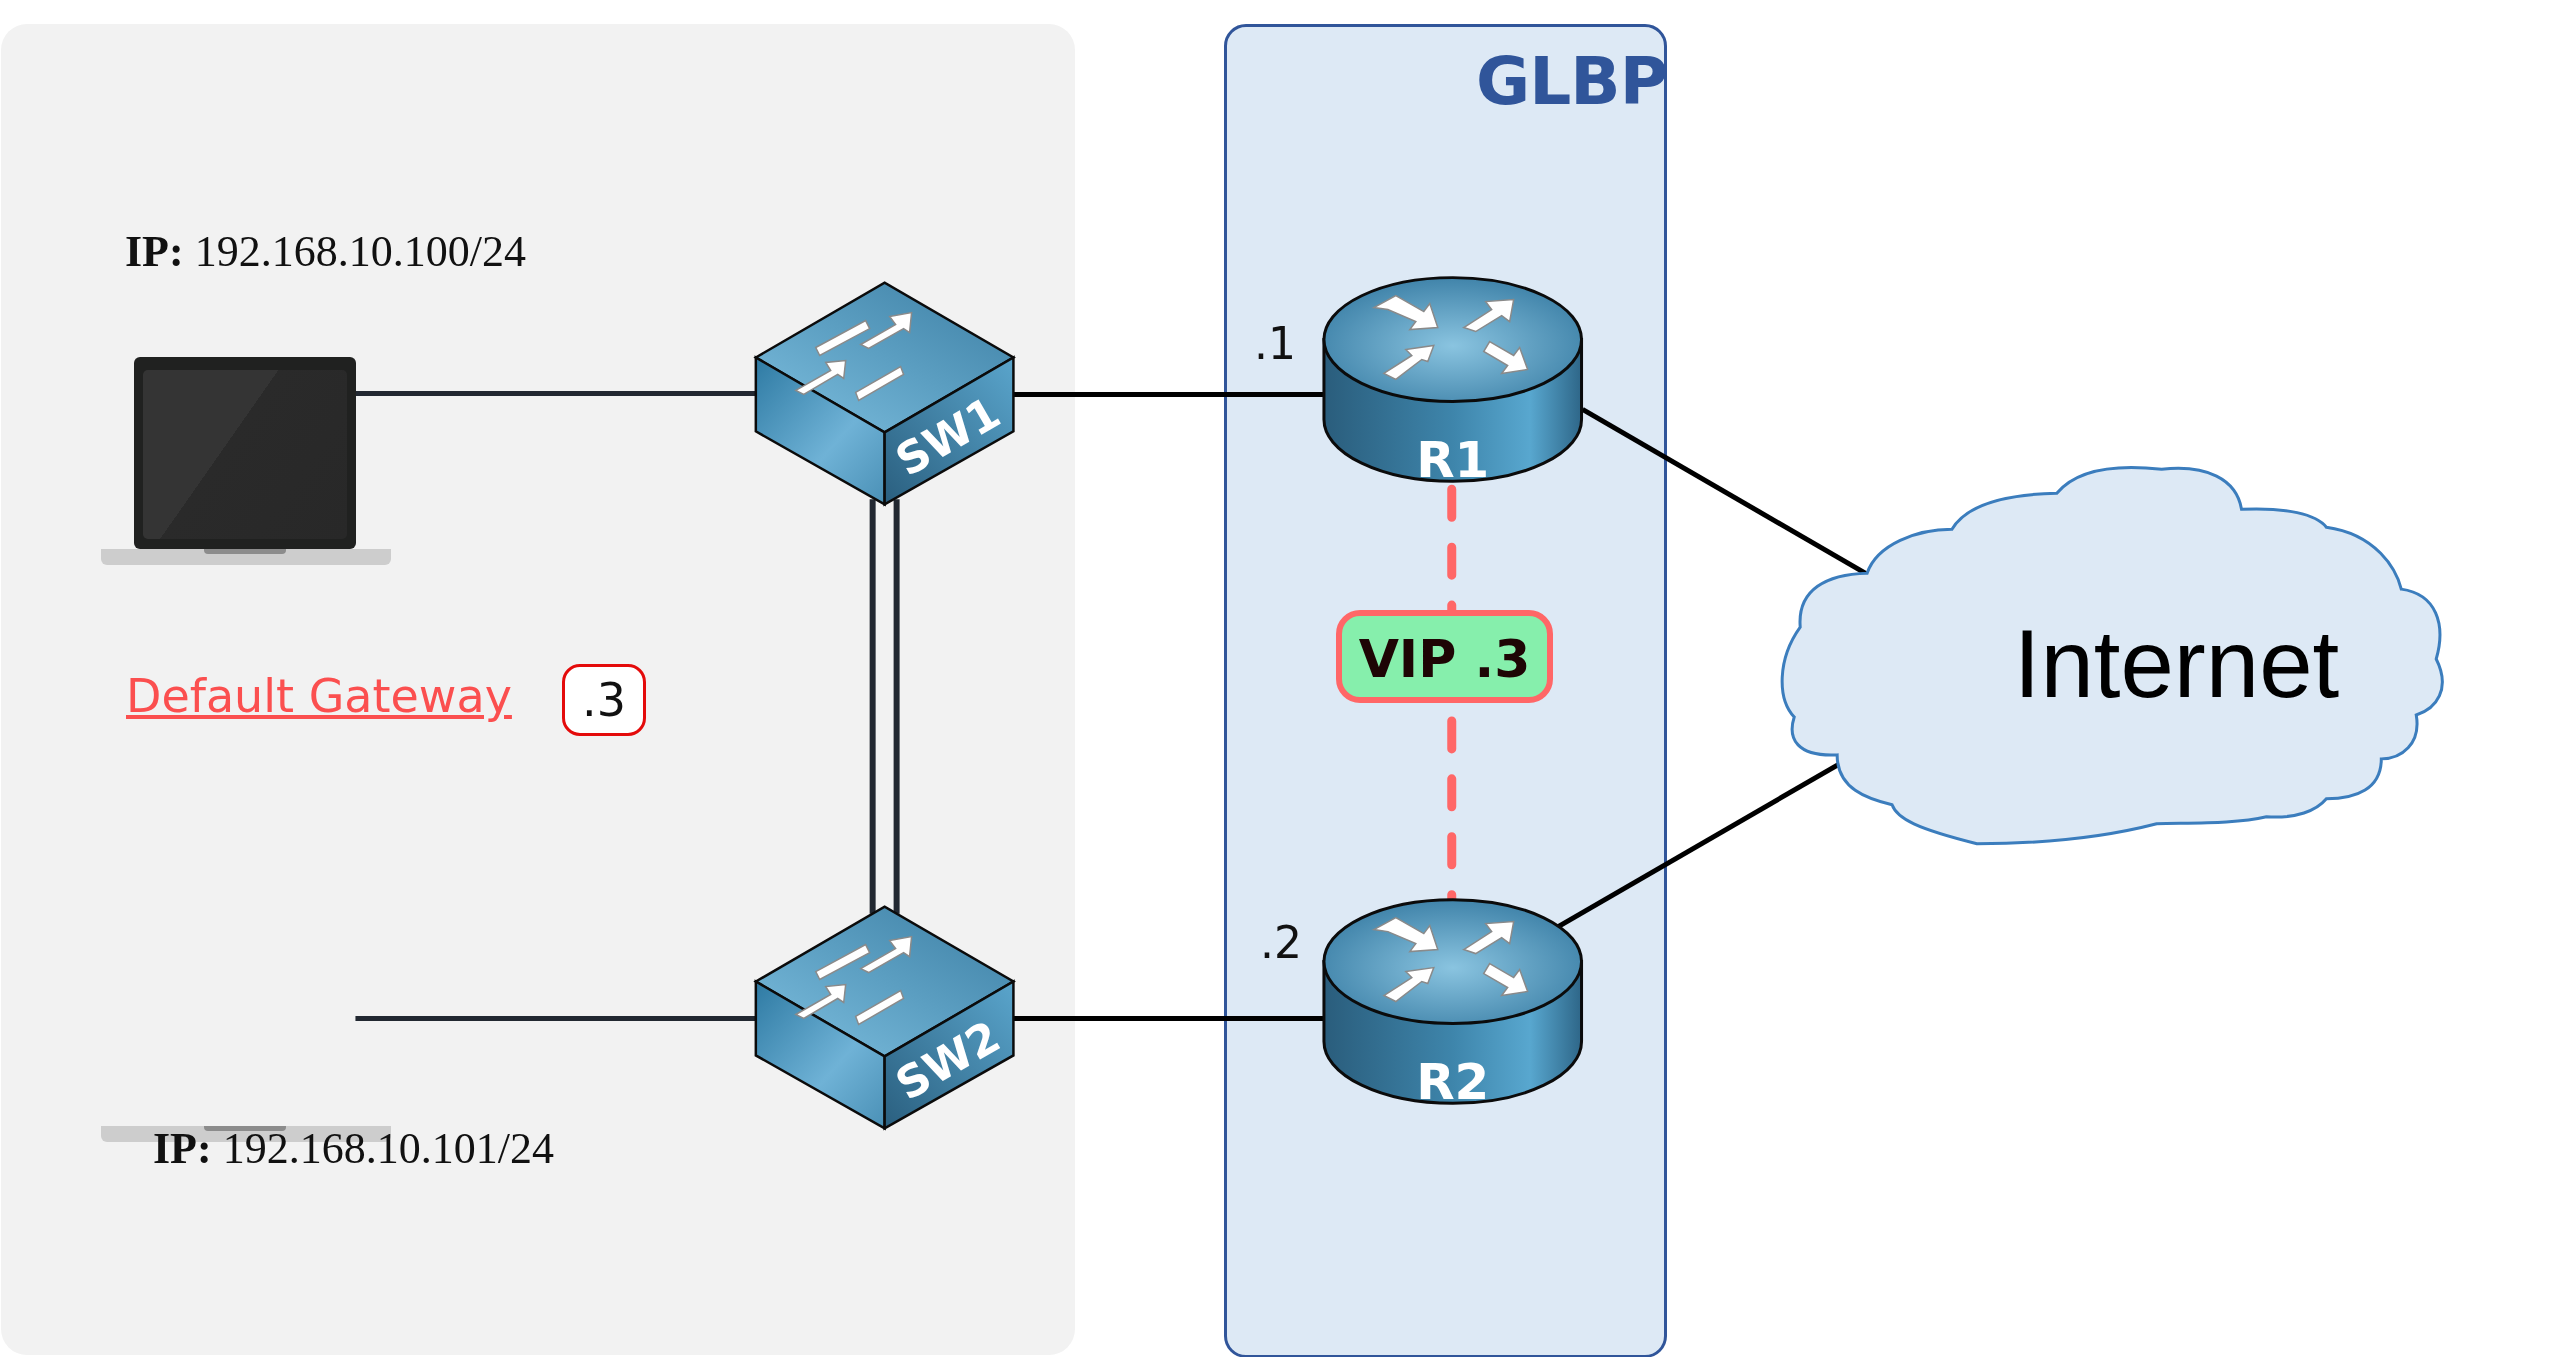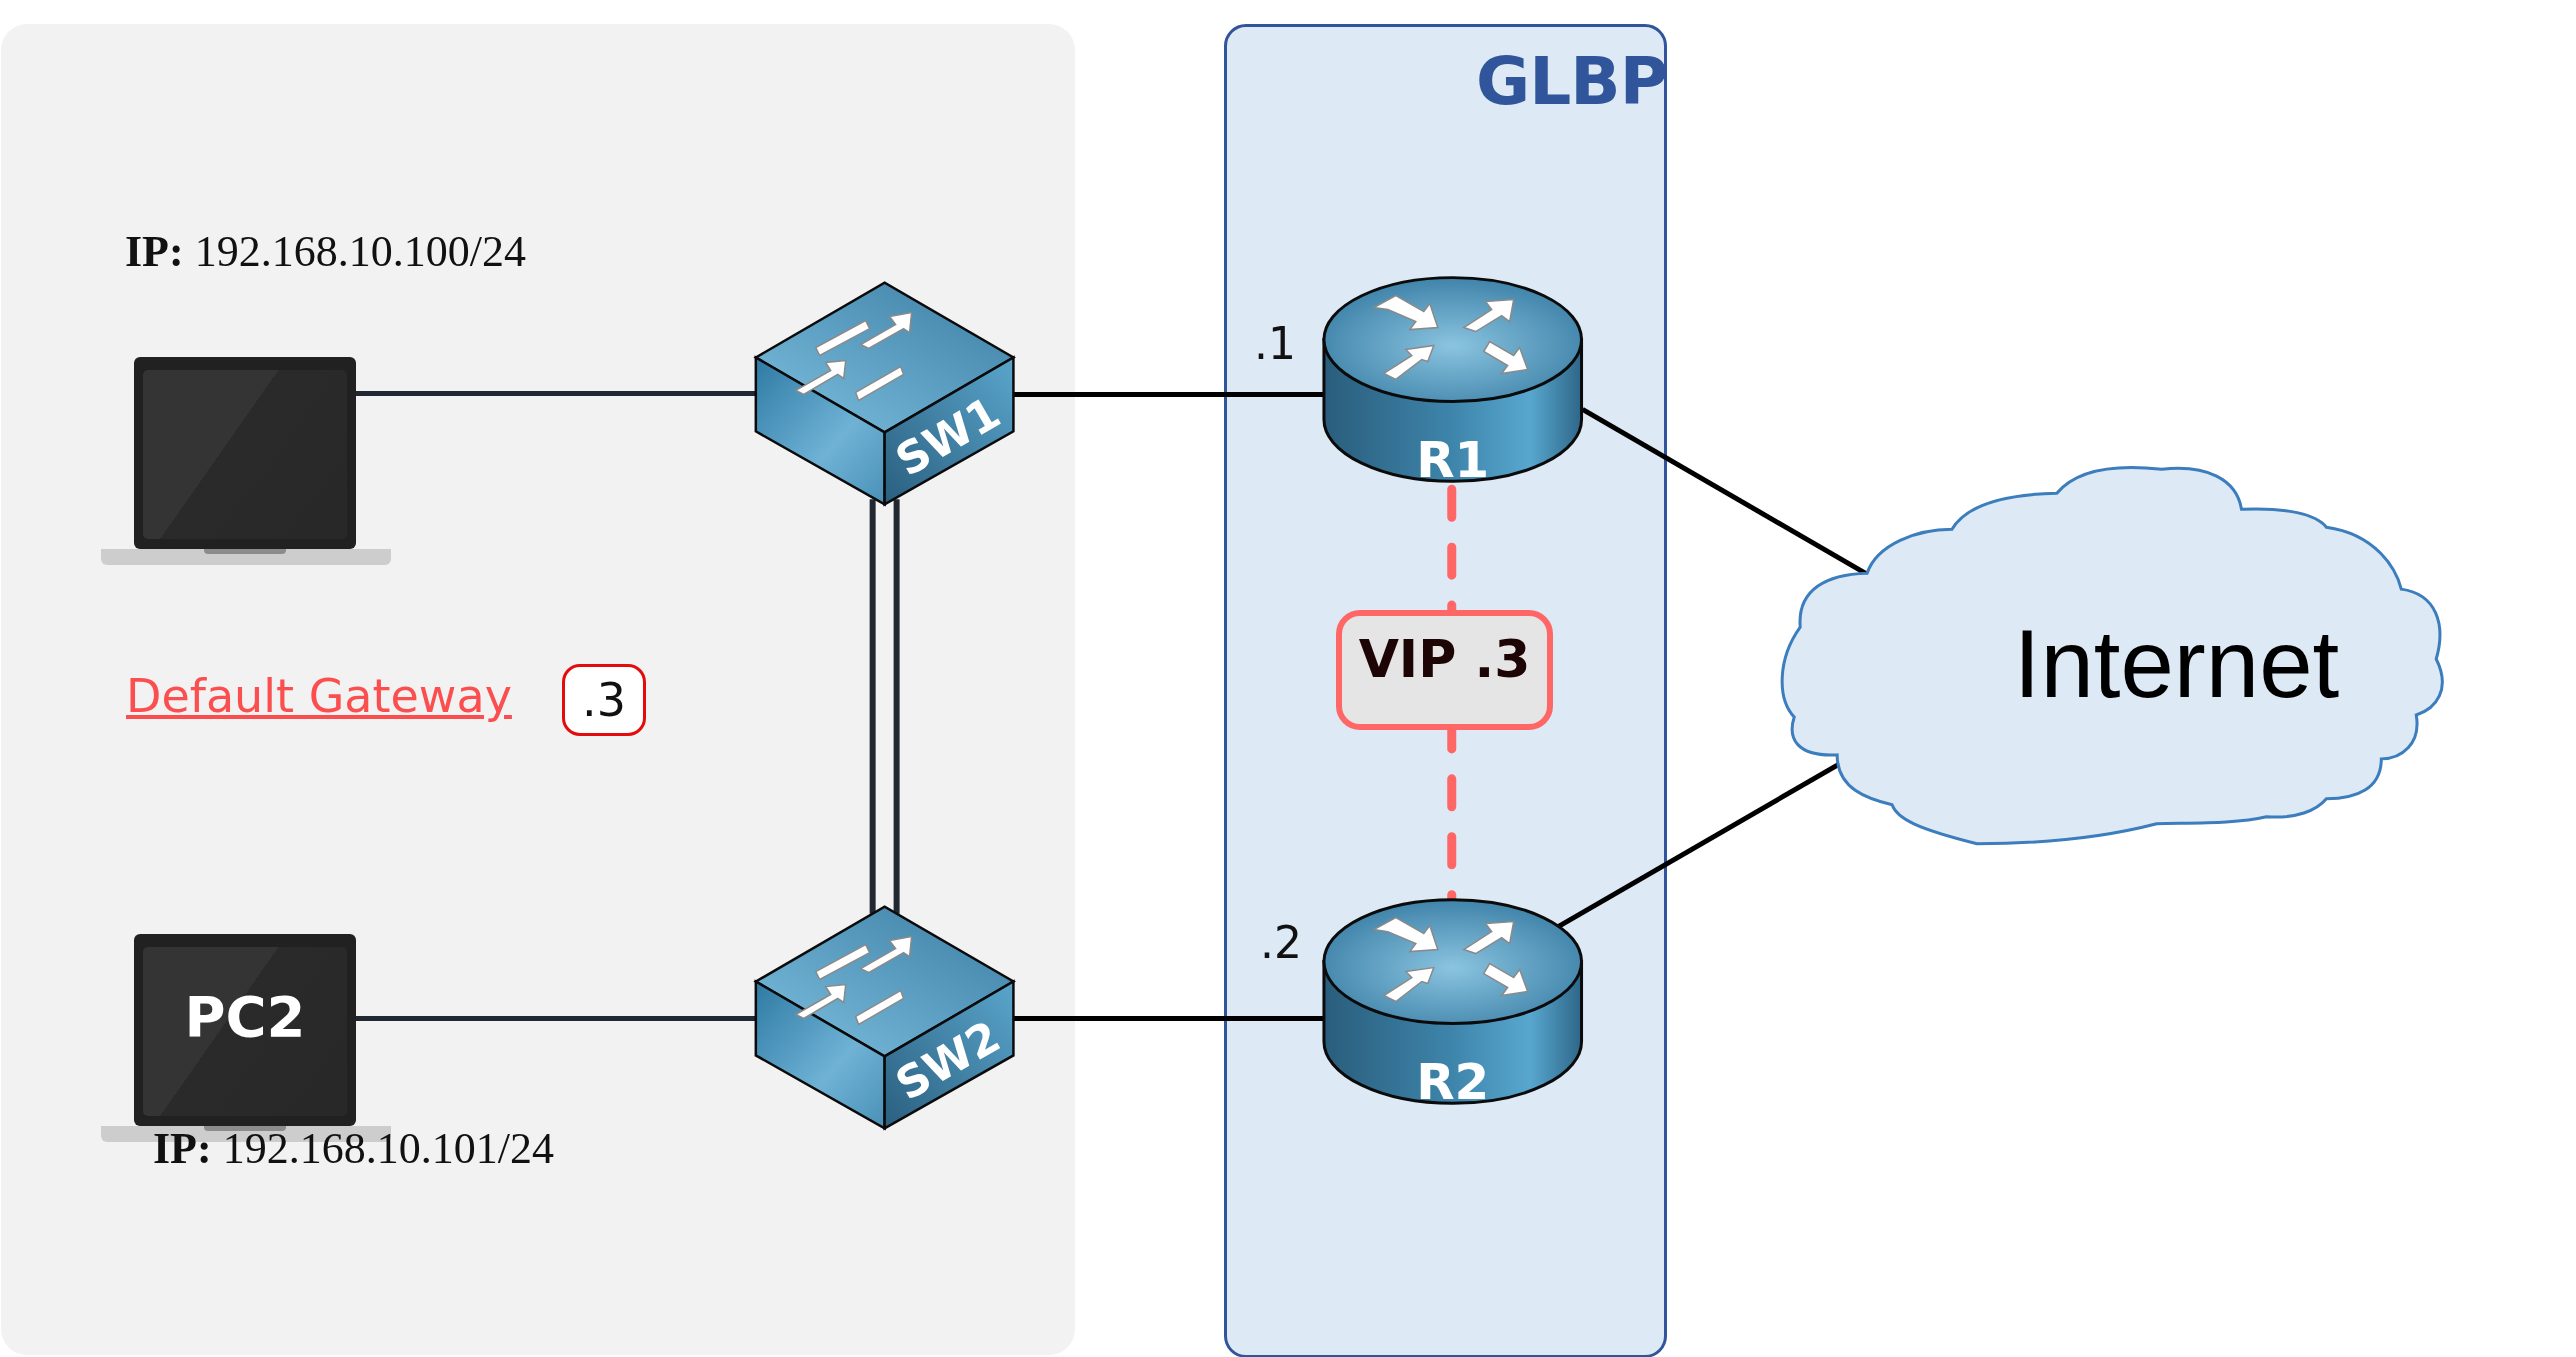--- a/index.html
+++ b/index.html
@@ -37,21 +37,21 @@
   #pc1 { left: 101px; top: 357px; }
   #pc2 { left: 101px; top: 934px; }
 
   #dg-label { left: 126px; top: 669px; font-family: "DejaVu Sans", sans-serif;
               font-size: 46px; color: #fb4f4f; white-space: nowrap; text-decoration: underline; }
   #dg-badge { left: 562px; top: 664px; width: 84px; height: 72px; background: #fff;
               border: 3px solid #e40b0b; border-radius: 18px; box-sizing: border-box;
               text-align: center; font-size: 46px; line-height: 66px; color: #111;
               font-family: "DejaVu Sans", sans-serif; }
 
-  #vip-badge { left: 1336px; top: 610px; width: 217px; height: 120px; background: #e5e5e5;
+  #vip-badge { left: 1336px; top: 610px; width: 217px; height: 93px; background: #86efac;
                border: 6px solid #ff6767; border-radius: 24px; box-sizing: border-box;
                text-align: center; font-weight: 700; font-size: 52px; line-height: 86px;
                color: #1e0505; font-family: "DejaVu Sans", sans-serif; }
 
   .iface { font-family: "DejaVu Sans", sans-serif; font-size: 44px; color: #111; }
   #r1-if { left: 1254px; top: 318px; }
   #r2-if { left: 1260px; top: 917px; }
 
   .dev-label { fill: #fff; font-weight: 700; font-family: "DejaVu Sans", sans-serif; }
 
@@ -184,24 +184,20 @@
 
 <div id="pc1" class="abs laptop">
   <div class="screen">
     <div class="inner"></div>
   </div>
   <div class="base"></div>
   <div class="notch"></div>
 </div>
 
 <div id="pc2" class="abs laptop">
-  <div class="screen">
-    <div class="inner"></div>
-    <div class="name">PC2</div>
-  </div>
   <div class="base"></div>
   <div class="notch"></div>
 </div>
 
 <div id="pc2-ip" class="abs ip-label">
   <span class="k">IP:</span>
   <span>192.168.10.101/24</span>
 </div>
 
 <div id="dg-label" class="abs">Default Gateway</div>

